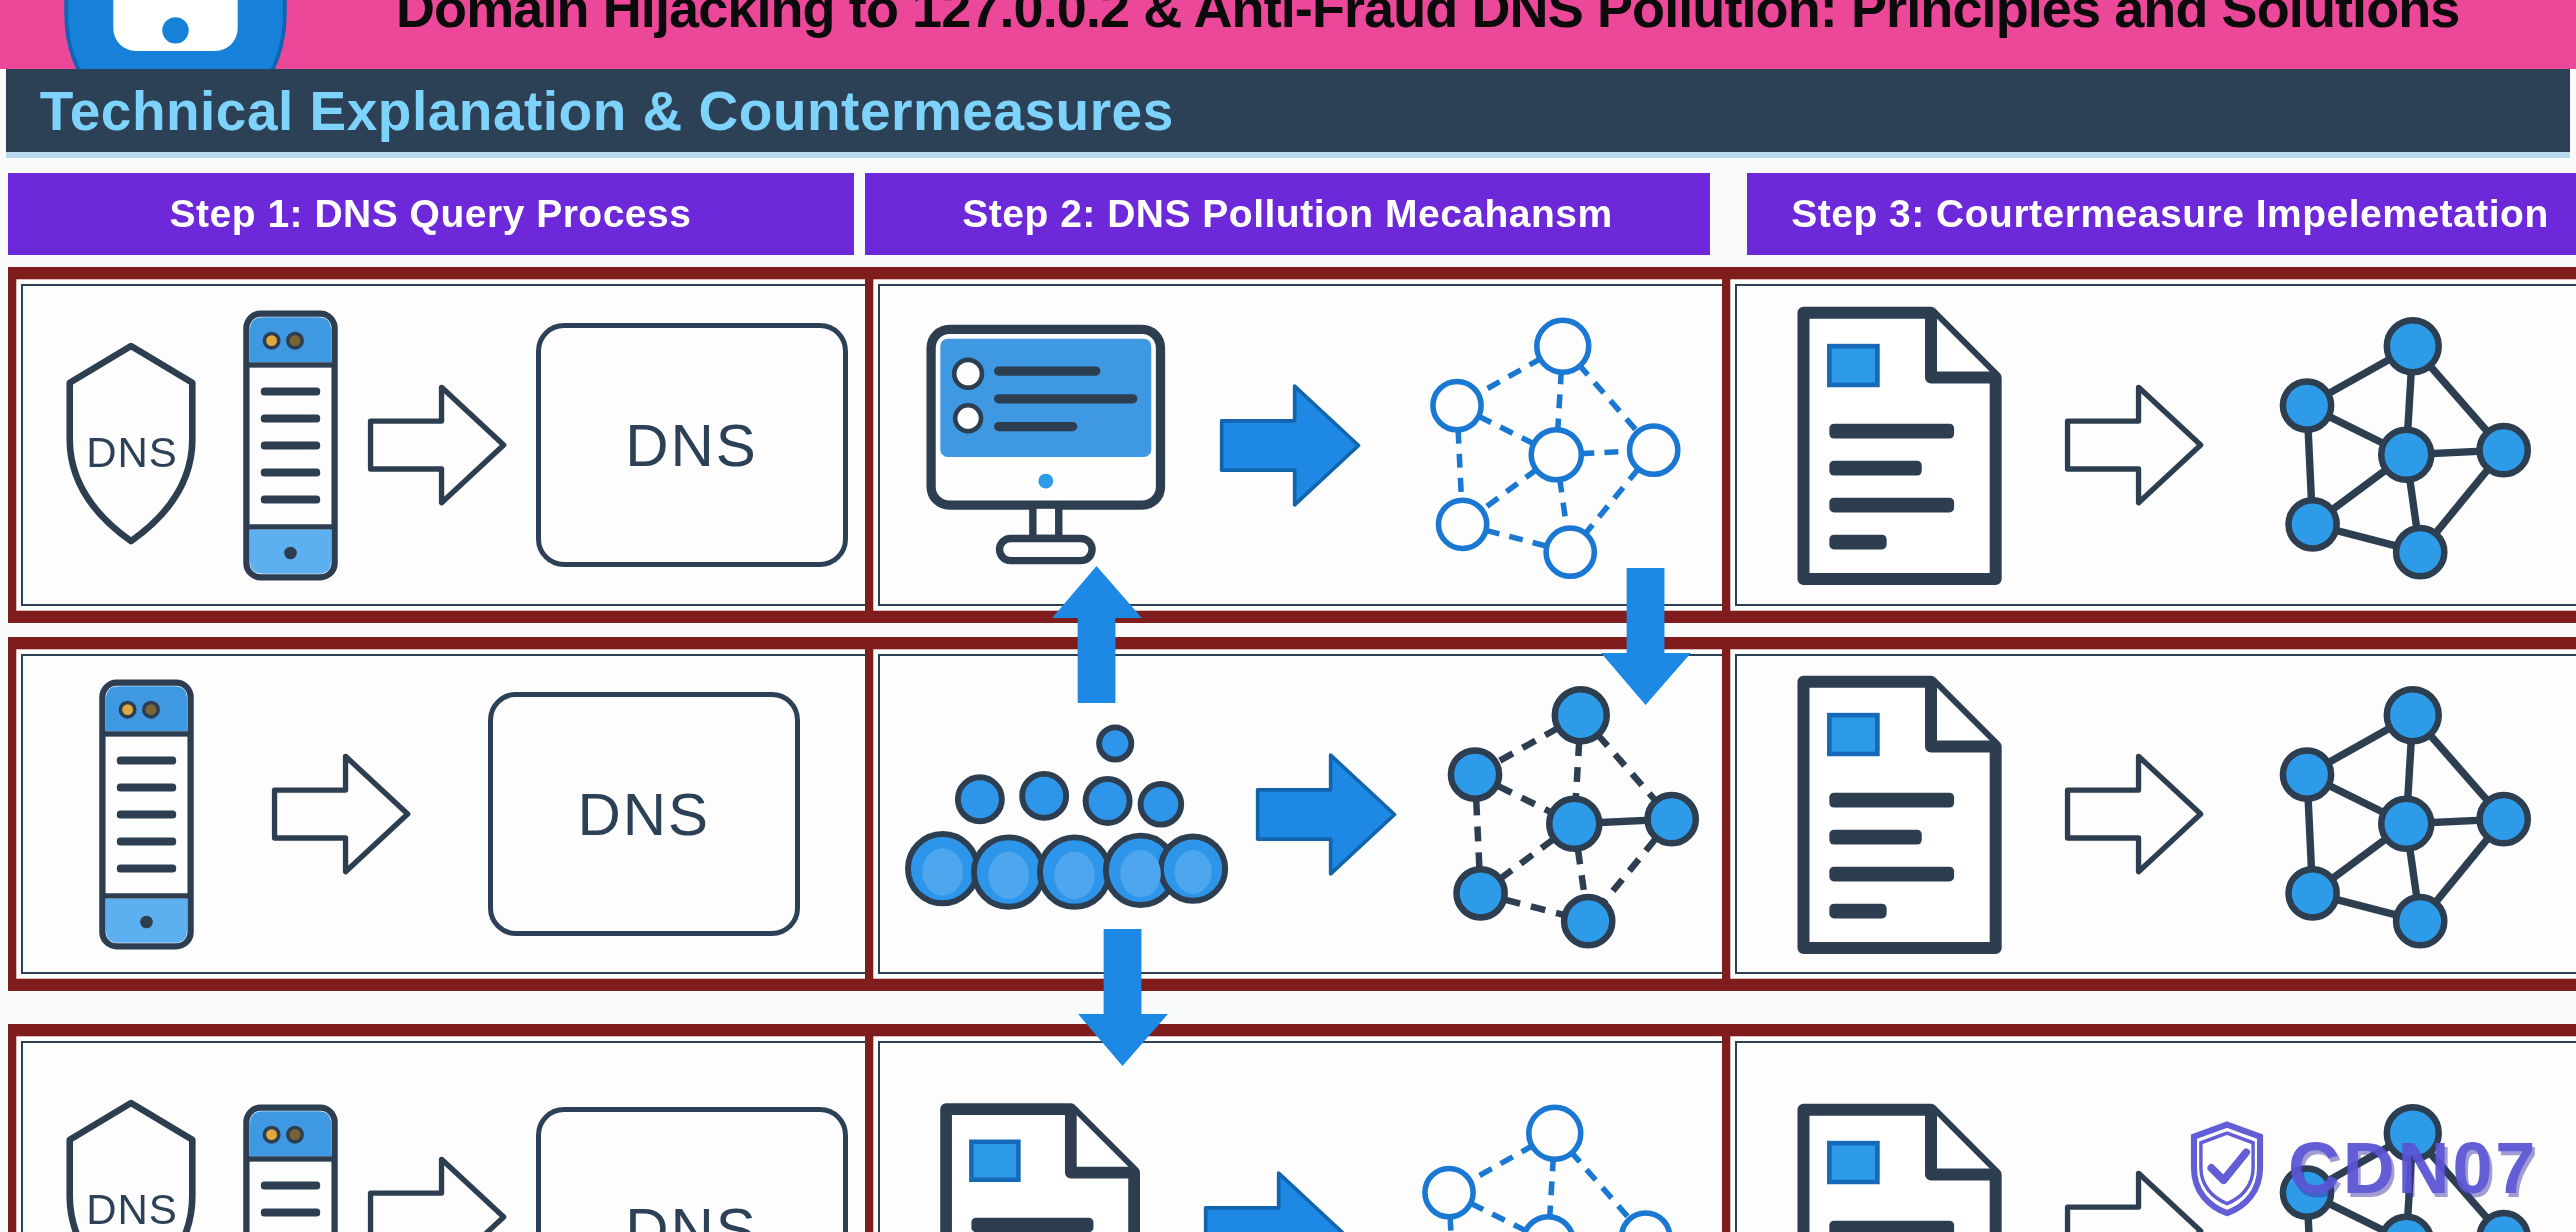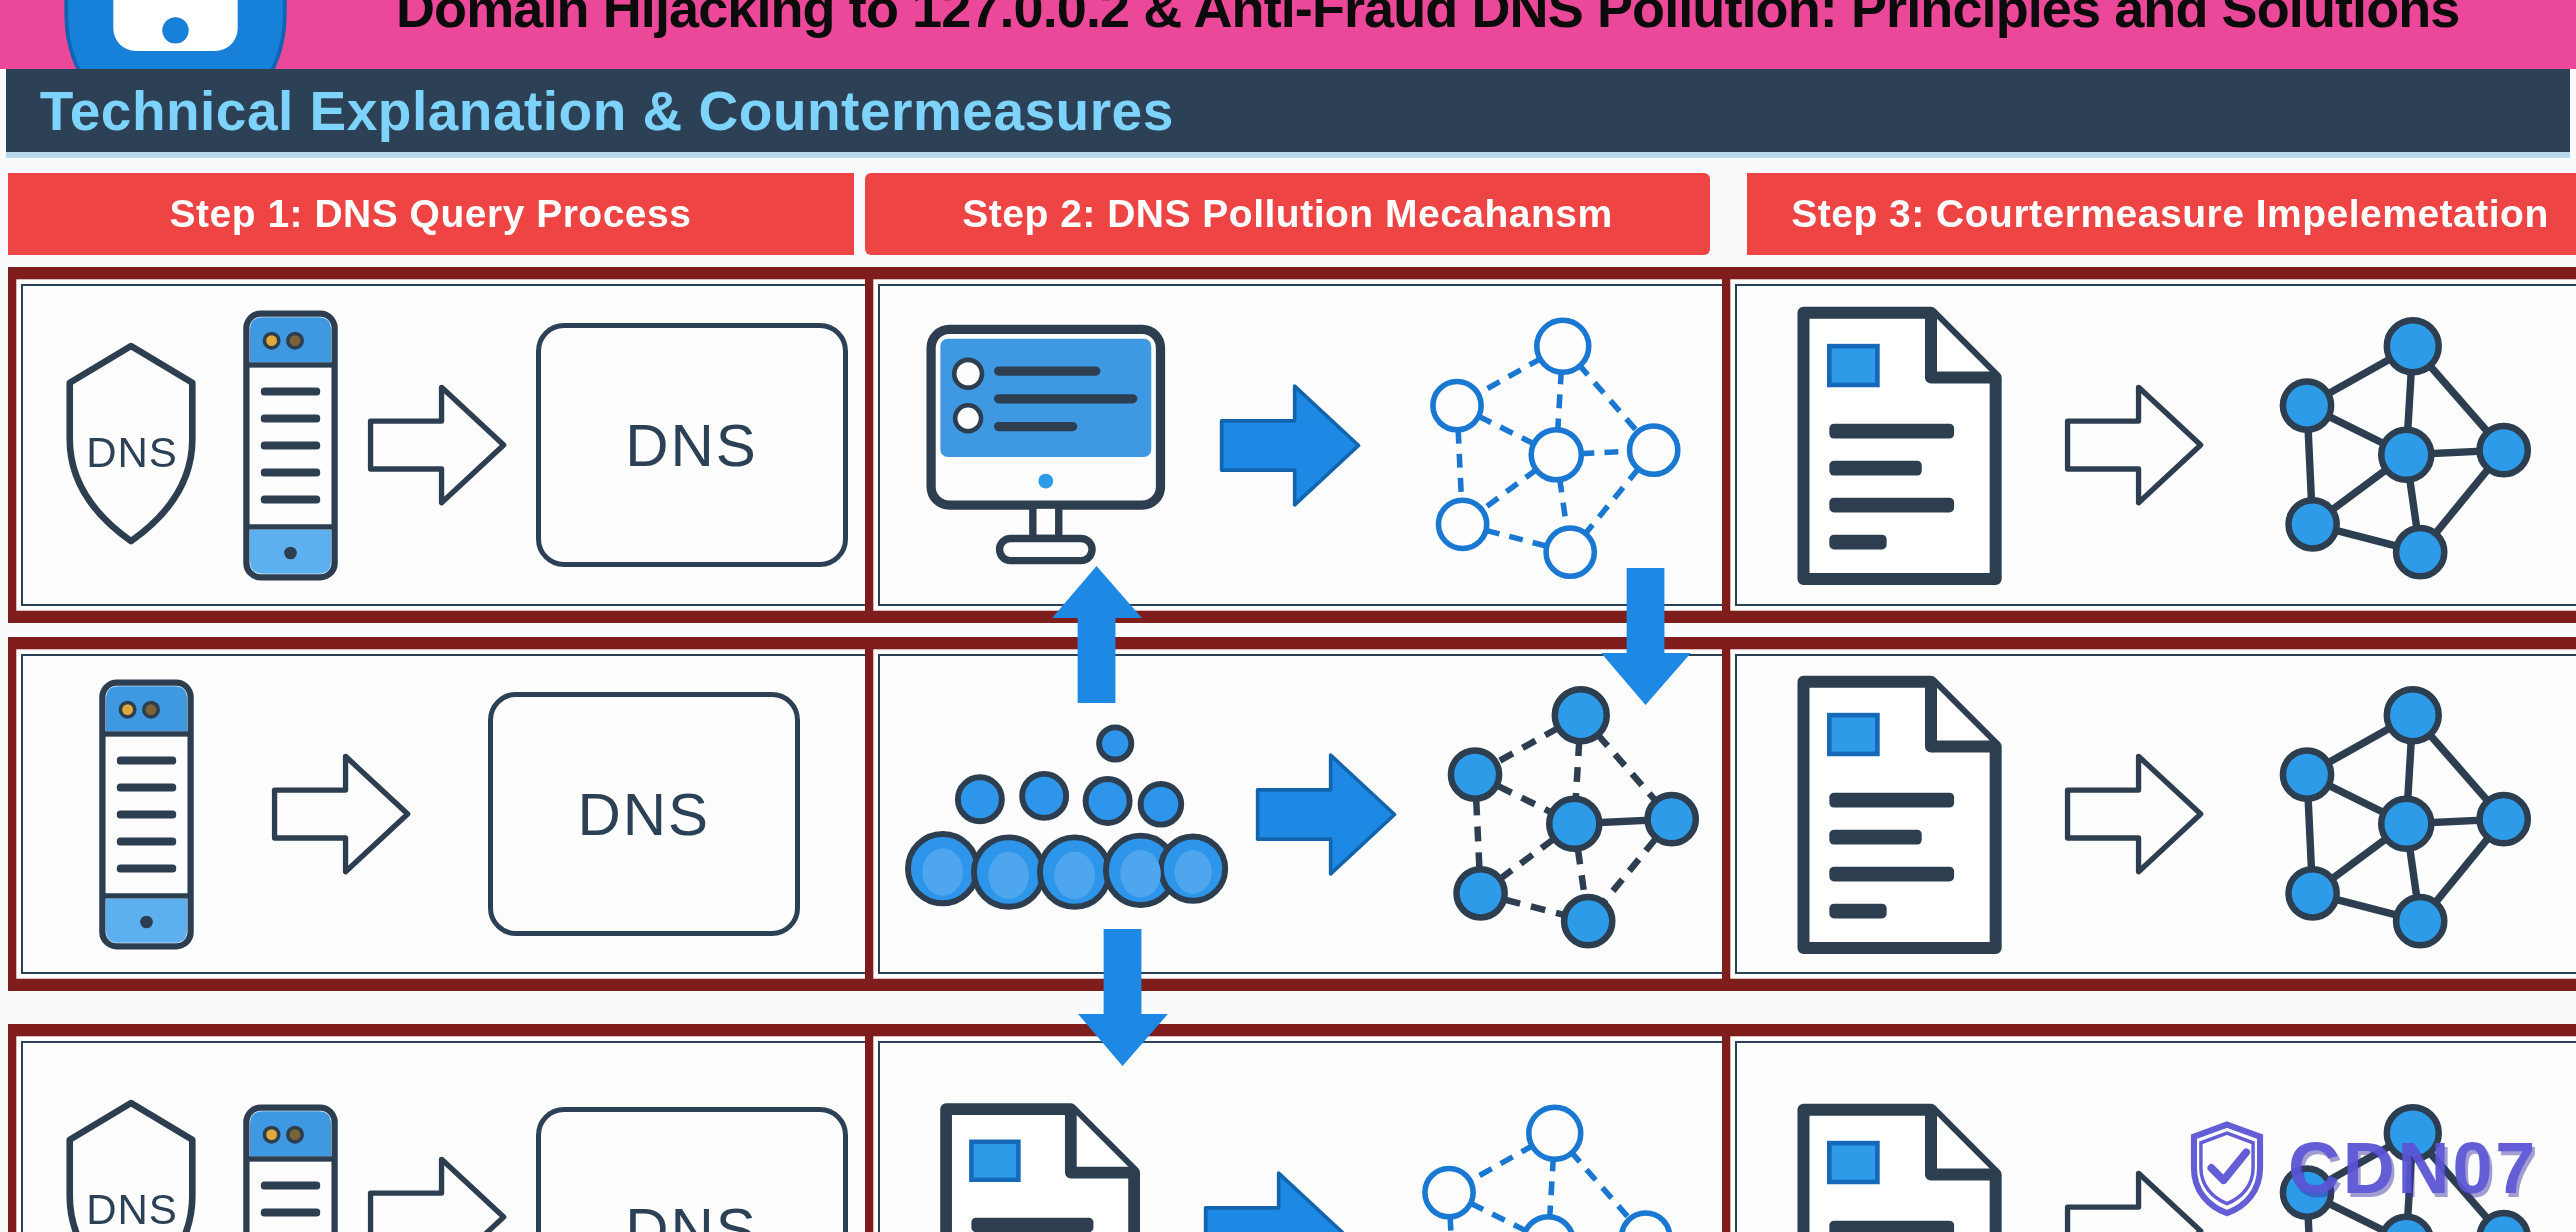--- a/index.html
+++ b/index.html
@@ -11,21 +11,21 @@
   .badge-shield{position:absolute;left:53px;top:-130px;width:245px;height:283px;}
   .main-title{position:absolute;left:396px;top:-22.6px;white-space:nowrap;
               font-size:54px;font-weight:700;letter-spacing:-0.9px;color:#0b0b0b;}
 
   
   .section-bar{position:absolute;left:5.7px;right:5.7px;top:69px;height:83px;background:#2d4156;
                border-bottom:6.6px solid #b9d9ec;display:flex;align-items:center;}
   .section-bar span{color:#7dd3fc;font-size:55px;font-weight:700;padding-left:34px;letter-spacing:0.5px;}
 
   
-  .col-header{position:absolute;top:173px;height:82px;background:#ef4444;color:#fff;
+  .col-header{position:absolute;top:173px;height:82px;background:#6d28d9;color:#fff;
               display:flex;align-items:center;justify-content:center;
               font-size:39px;font-weight:700;letter-spacing:0.5px;text-align:right;}
 
   
   .panel{position:absolute;background:#7f1d1d;padding-left:36px;}
   .cell{position:absolute;left:13.2px;right:13.2px;top:17px;bottom:17px;
         background:#fdfdfe;border:2.8px solid #2d4156;box-shadow:0 0 0 4.7px #ffffff;
         display:flex;align-items:center;justify-content:space-evenly;}
   .cell.top-align{align-items:flex-start;padding-top:55px;}
 
@@ -227,21 +227,21 @@
         <use href="#sym-badge-shield"></use>
       </svg>
     <div class="main-title">Domain Hijacking to 127.0.0.2 &amp; Anti-Fraud DNS Pollution: Principles and Solutions</div>
   </div>
 
   <div class="section-bar">
     <span>Technical Explanation &amp; Countermeasures</span>
   </div>
 
   <div class="col-header" style="left:7.5px;width:846px;">Step 1: DNS Query Process</div>
-  <div class="col-header" style="left:865px;width:845px;border-radius:6px;">Step 2: DNS Pollution Mecahansm</div>
+  <div class="col-header" style="left:865px;width:845px;">Step 2: DNS Pollution Mecahansm</div>
   <div class="col-header" style="left:1722px;width:846px;margin-left:25px;">Step 3: Courtermeasure Impelemetation</div>
 
   <div class="panel" style="left:7.5px;top:267px;width:846px;height:356px;">
     <div class="cell">
       <div class="shield-wrap">
         <svg width="165" height="208" viewBox="0 0 175 220">
             <use href="#sym-shield"></use>
           </svg>
         <span class="shield-label">DNS</span>
       </div>

